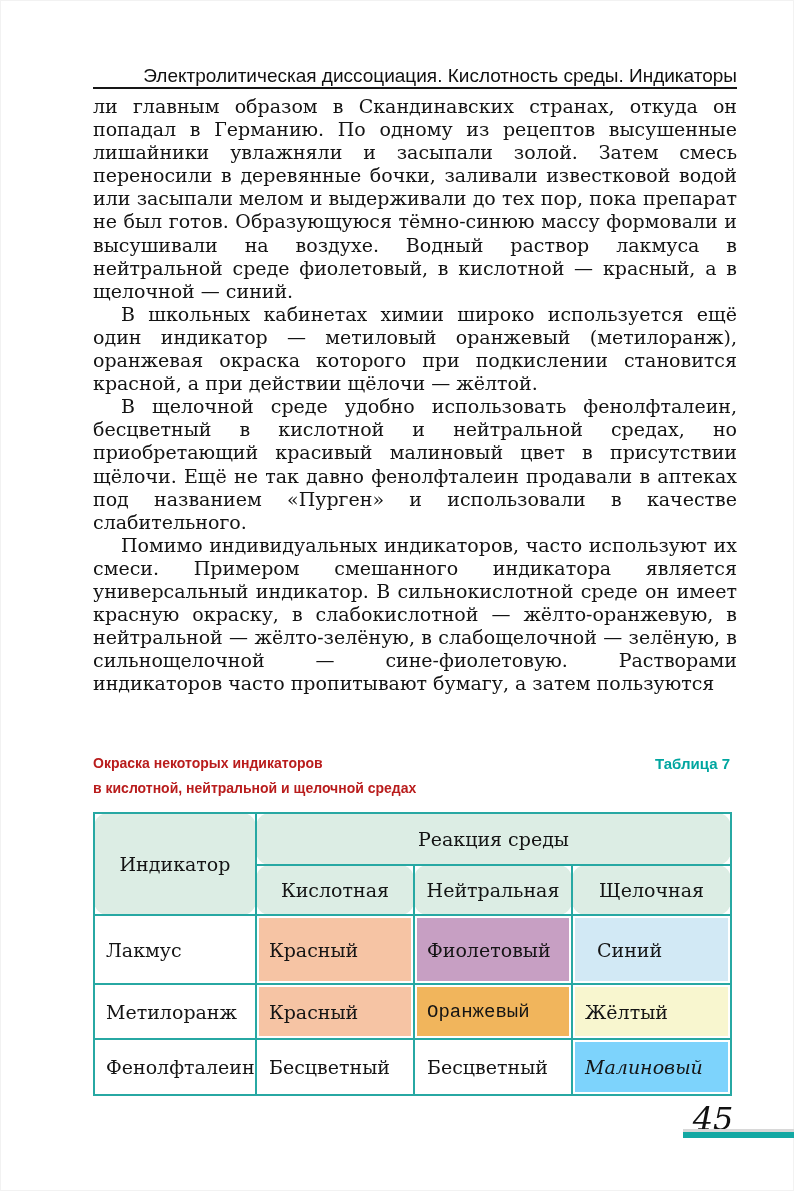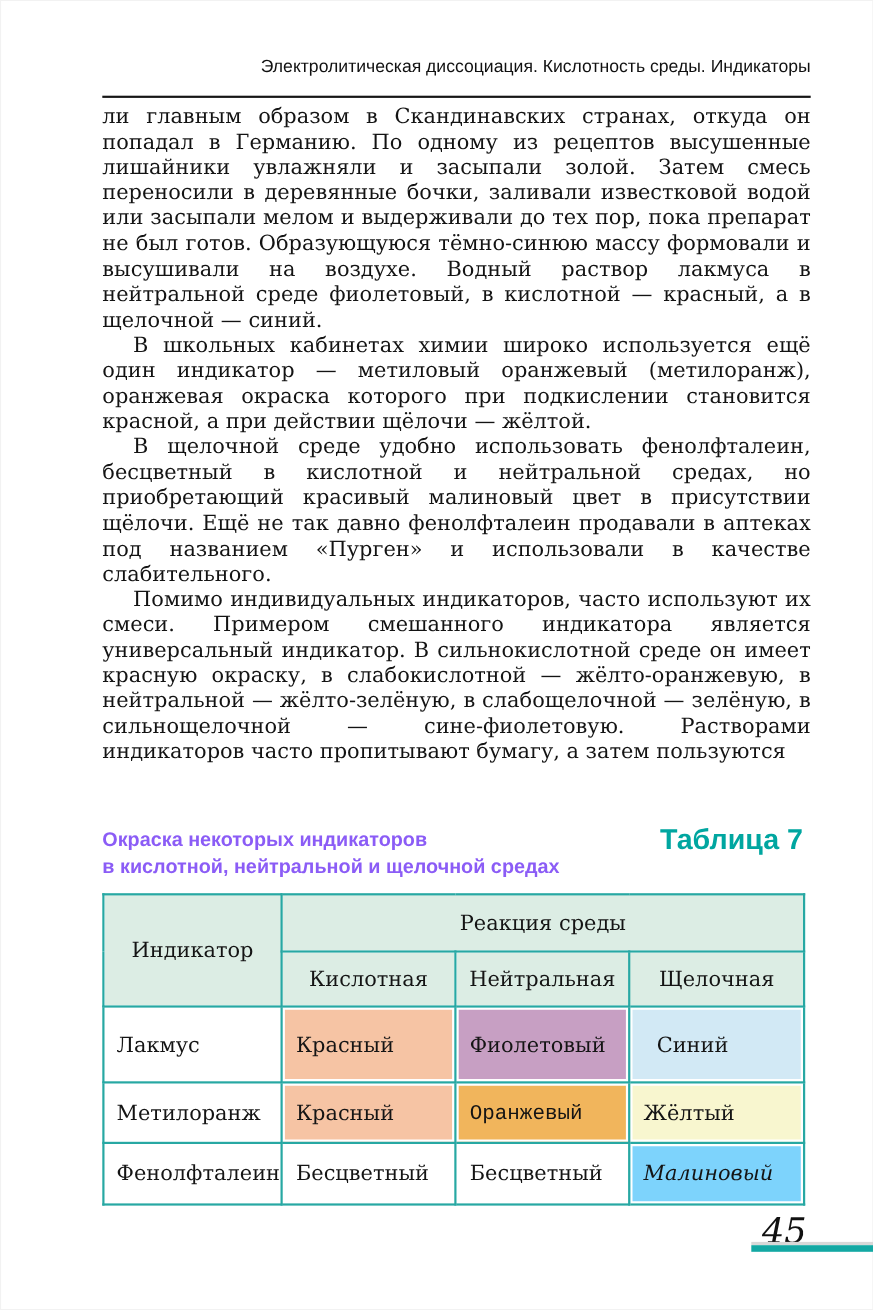--- a/index.html
+++ b/index.html
@@ -3,58 +3,58 @@
 <meta charset="utf-8">
 <style>
   html,body { margin:0; padding:0; background:#ffffff; }
   .page {
     position:relative; width:794px; height:1191px; background:#ffffff;
     overflow:hidden; font-family:"Liberation Sans", sans-serif;
     box-shadow: inset 0 0 0 1px #f2f2f2;
   }
   
   .running-head {
-    position:absolute; top:52px; right:57px;
-    font-family:"Liberation Sans", sans-serif; font-size:16px; color:#101010;
+    position:absolute; top:65px; right:57px;
+    font-family:"Liberation Sans", sans-serif; font-size:19px; color:#101010;
     white-space:nowrap;
   }
   .head-rule {
     position:absolute; top:87px; left:93px; width:644px; height:2px; background:#161616;
   }
   
   .body-text {
     position:absolute; top:95px; left:93px; width:644px;
     font-family:"DejaVu Serif","Liberation Serif",serif;
     font-size:19px; line-height:23.1px; color:#131313; text-align:justify;
   }
   .body-text p { margin:0; }
   .body-text p.indent { text-indent:28px; }
   
   .caption-row {
     position:absolute; top:751px; left:93px; width:637px;
     display:flex; justify-content:space-between; align-items:flex-start;
   }
   .caption {
     font-family:"Liberation Sans", sans-serif; font-weight:bold;
-    font-size:18px; line-height:25px; color:#8b5cf6;
+    font-size:14px; line-height:25px; color:#b91c1c;
   }
   .table-label {
     font-family:"Liberation Sans", sans-serif; font-weight:bold;
-    font-size:26px; line-height:25px; color:#00a6a0;
+    font-size:15px; line-height:25px; color:#00a6a0;
   }
   
   table.indicators {
     position:absolute; top:812px; left:93px; width:637px;
     border-collapse:collapse; table-layout:fixed;
     font-family:"DejaVu Serif","Liberation Serif",serif; font-size:19px; color:#141414;
   }
   table.indicators td {
     border:2px solid #27a8a3; vertical-align:middle; overflow:hidden;
   }
-  td.hd { background:#dcede4; text-align:center; }
+  td.hd { background:#dcede4; text-align:center;border-radius:14px; }
   tr.group-row { height:52px; }
   tr.sub-row   { height:50px; }
   tr.body-row-1 { height:69px; }
   tr.body-row-2 { height:55px; }
   tr.body-row-3 { height:56px; }
   td.name { background:#ffffff; padding-left:11px; }
   td.cell { padding-left:12px; box-shadow: inset 0 0 0 2px #ffffff; }
   
   .page-number {
     position:absolute; top:1100px; left:689px; width:48px; text-align:center;

